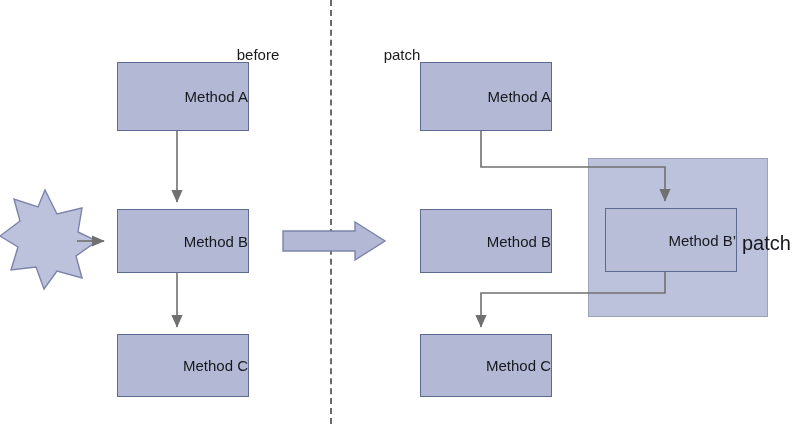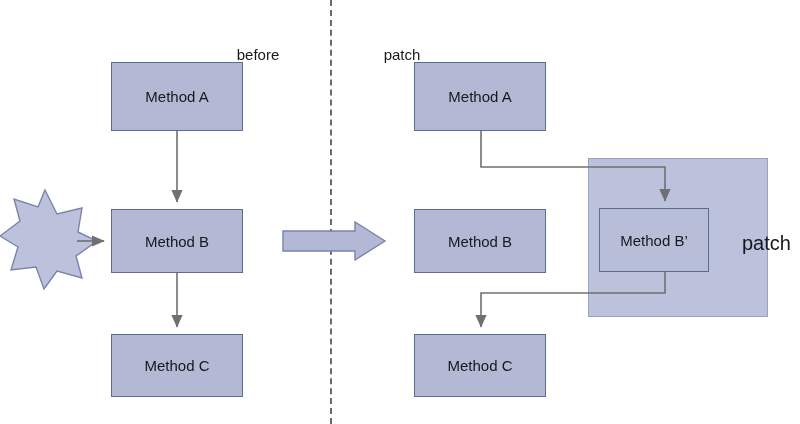--- a/index.html
+++ b/index.html
@@ -34,24 +34,25 @@
     height: 424px;
     border-left: 2px dashed #6b6b6b;
   }
   .node-box {
     position: absolute;
     box-sizing: border-box;
     background: #b3b9d5;
     border: 1px solid #5f6a92;
     display: flex;
     align-items: center;
-    justify-content: center;
+    justify-content: flex-end;
     font-size: 15px;
     color: #16181d;
     white-space: nowrap;
+    margin-left: 6px;
   }
   .node-box.inner {
     background: #b8bed8;
     border: 1px solid #5f6a92;
   }
   .patch-region {
     position: absolute;
     box-sizing: border-box;
     background: #bcc2db;
     border: 1px solid #9aa2c0;
@@ -111,21 +112,21 @@
   <div class="node-box" style="left:414px; top:209px; width:132px; height:64px;">
     <span>Method B</span>
   </div>
 
   <div class="node-box" style="left:414px; top:334px; width:132px; height:63px;">
     <span>Method C</span>
   </div>
 
   <div class="patch-region" style="left:588px; top:158px; width:180px; height:159px;"></div>
 
-  <div class="node-box inner" style="left:599px; top:208px; width:110px; height:64px;">
+  <div class="node-box inner" style="left:599px; top:208px; width:132px; height:64px;">
     <span>Method B’</span>
   </div>
 
   <div class="patch-label" style="left:742px; top:233px;">patch</div>
 
   <svg class="svg-layer" viewBox="0 0 800 424" xmlns="http://www.w3.org/2000/svg">
     <defs>
       <marker id="arrowhead" markerWidth="9" markerHeight="9" refX="7.5" refY="4" orient="auto" markerUnits="strokeWidth">
         <path d="M0,0.5 L8,4 L0,7.5 z" fill="#707070"></path>
       </marker>

